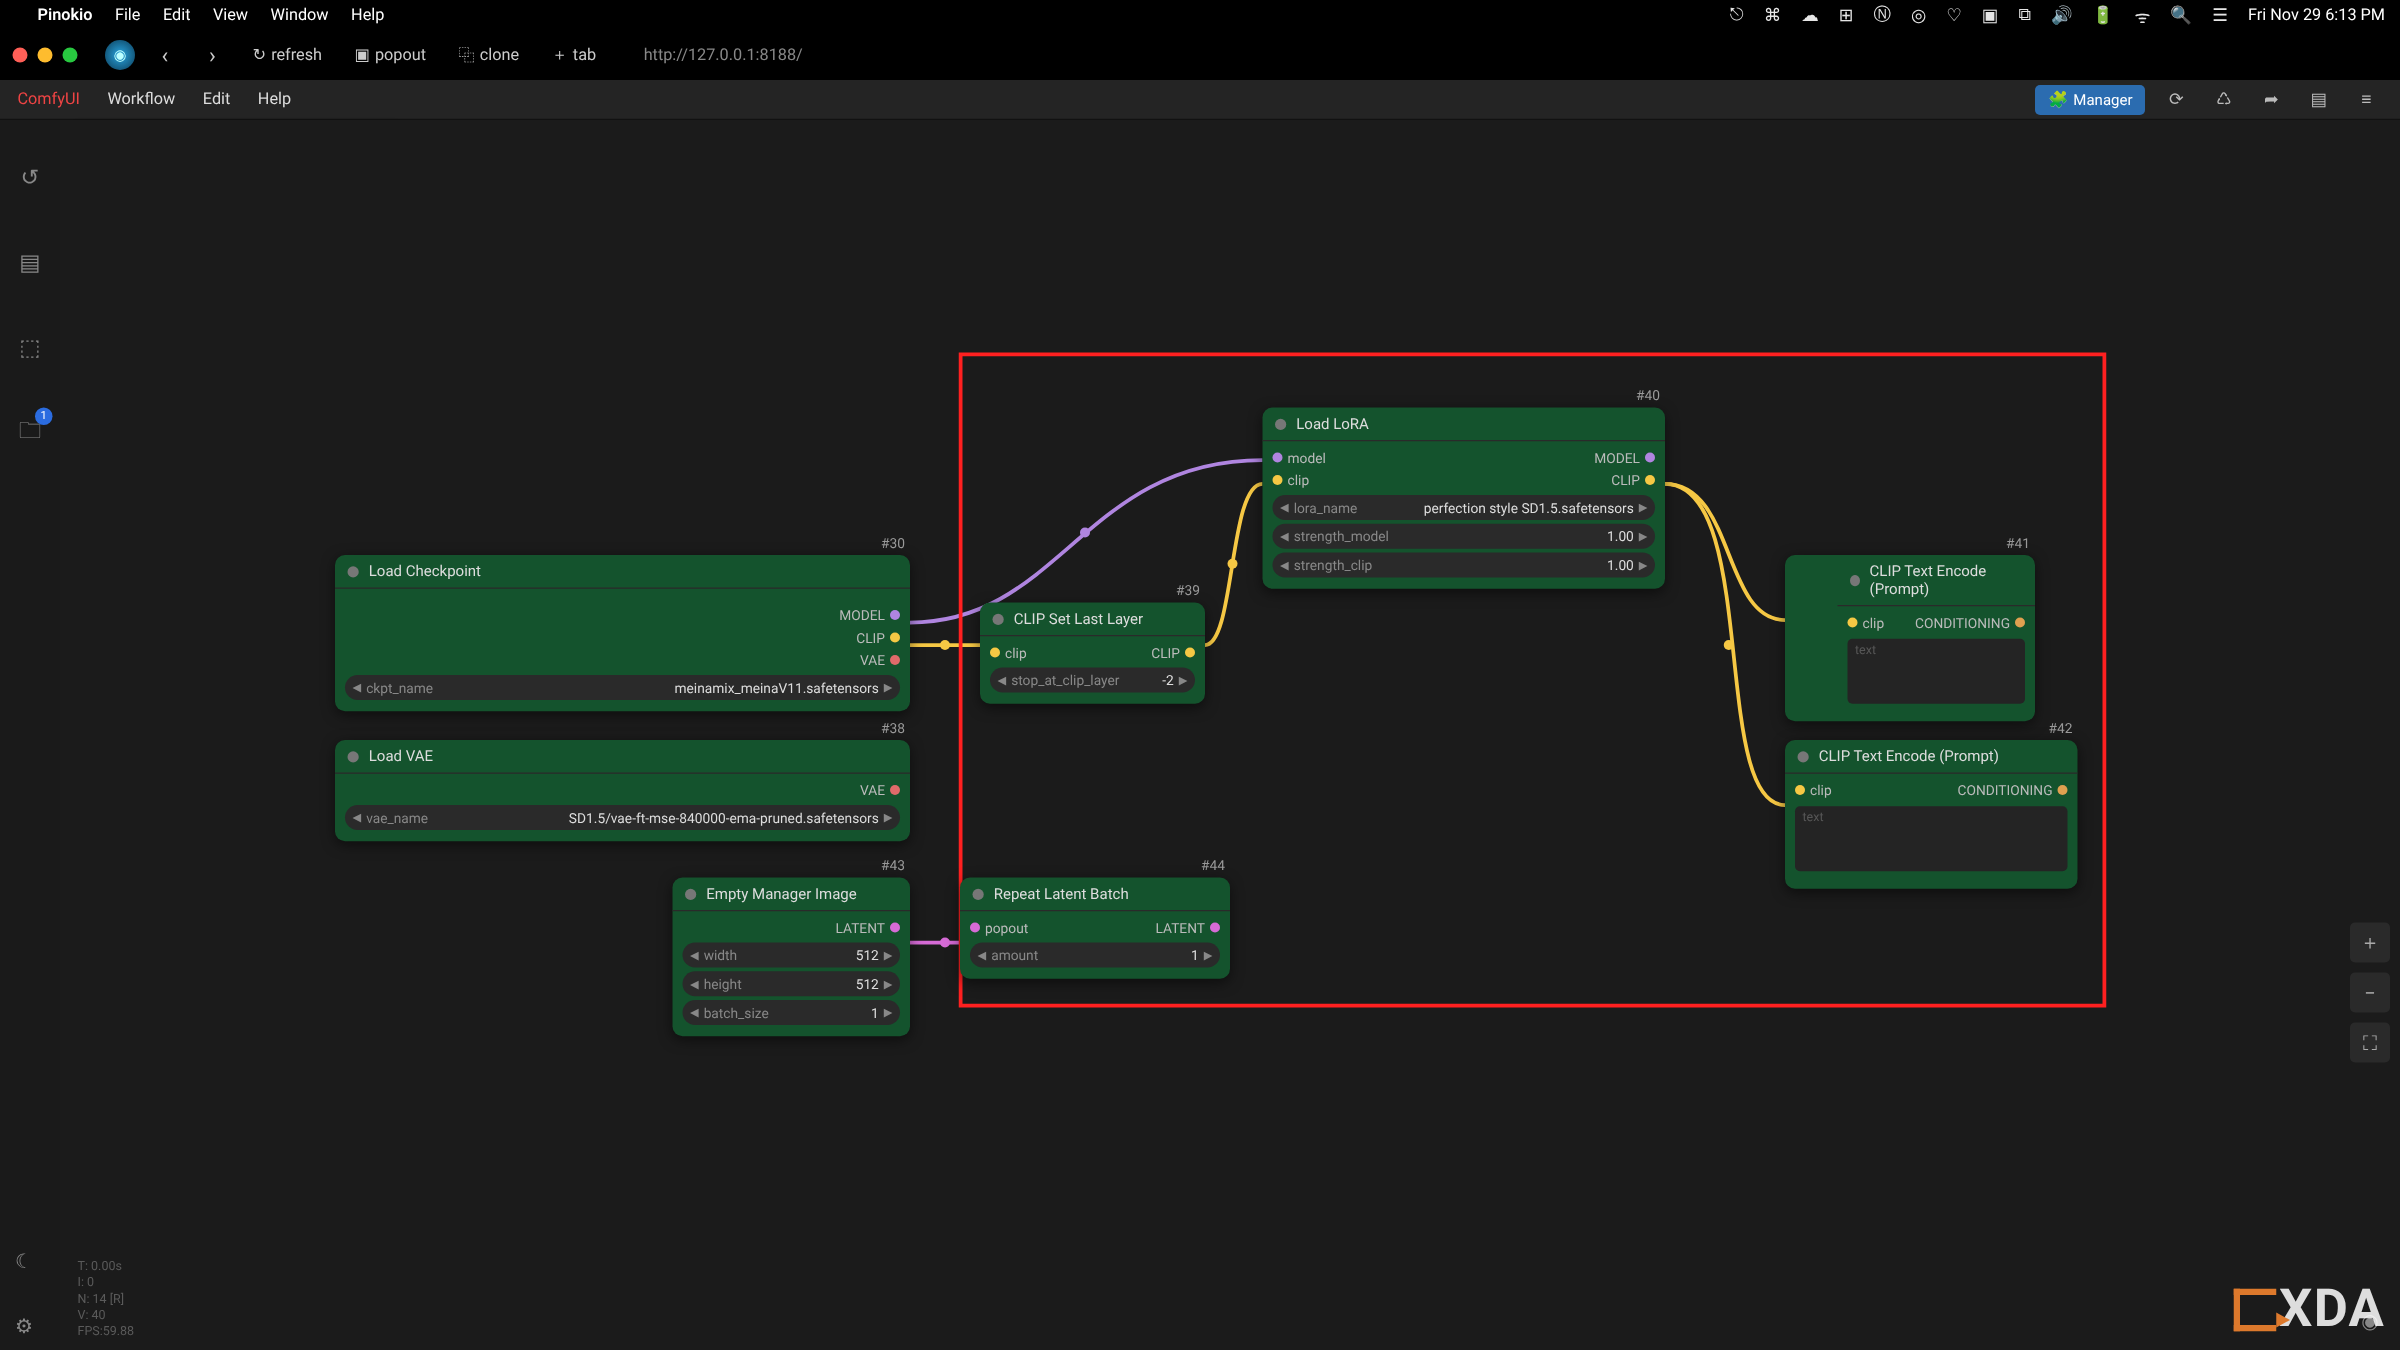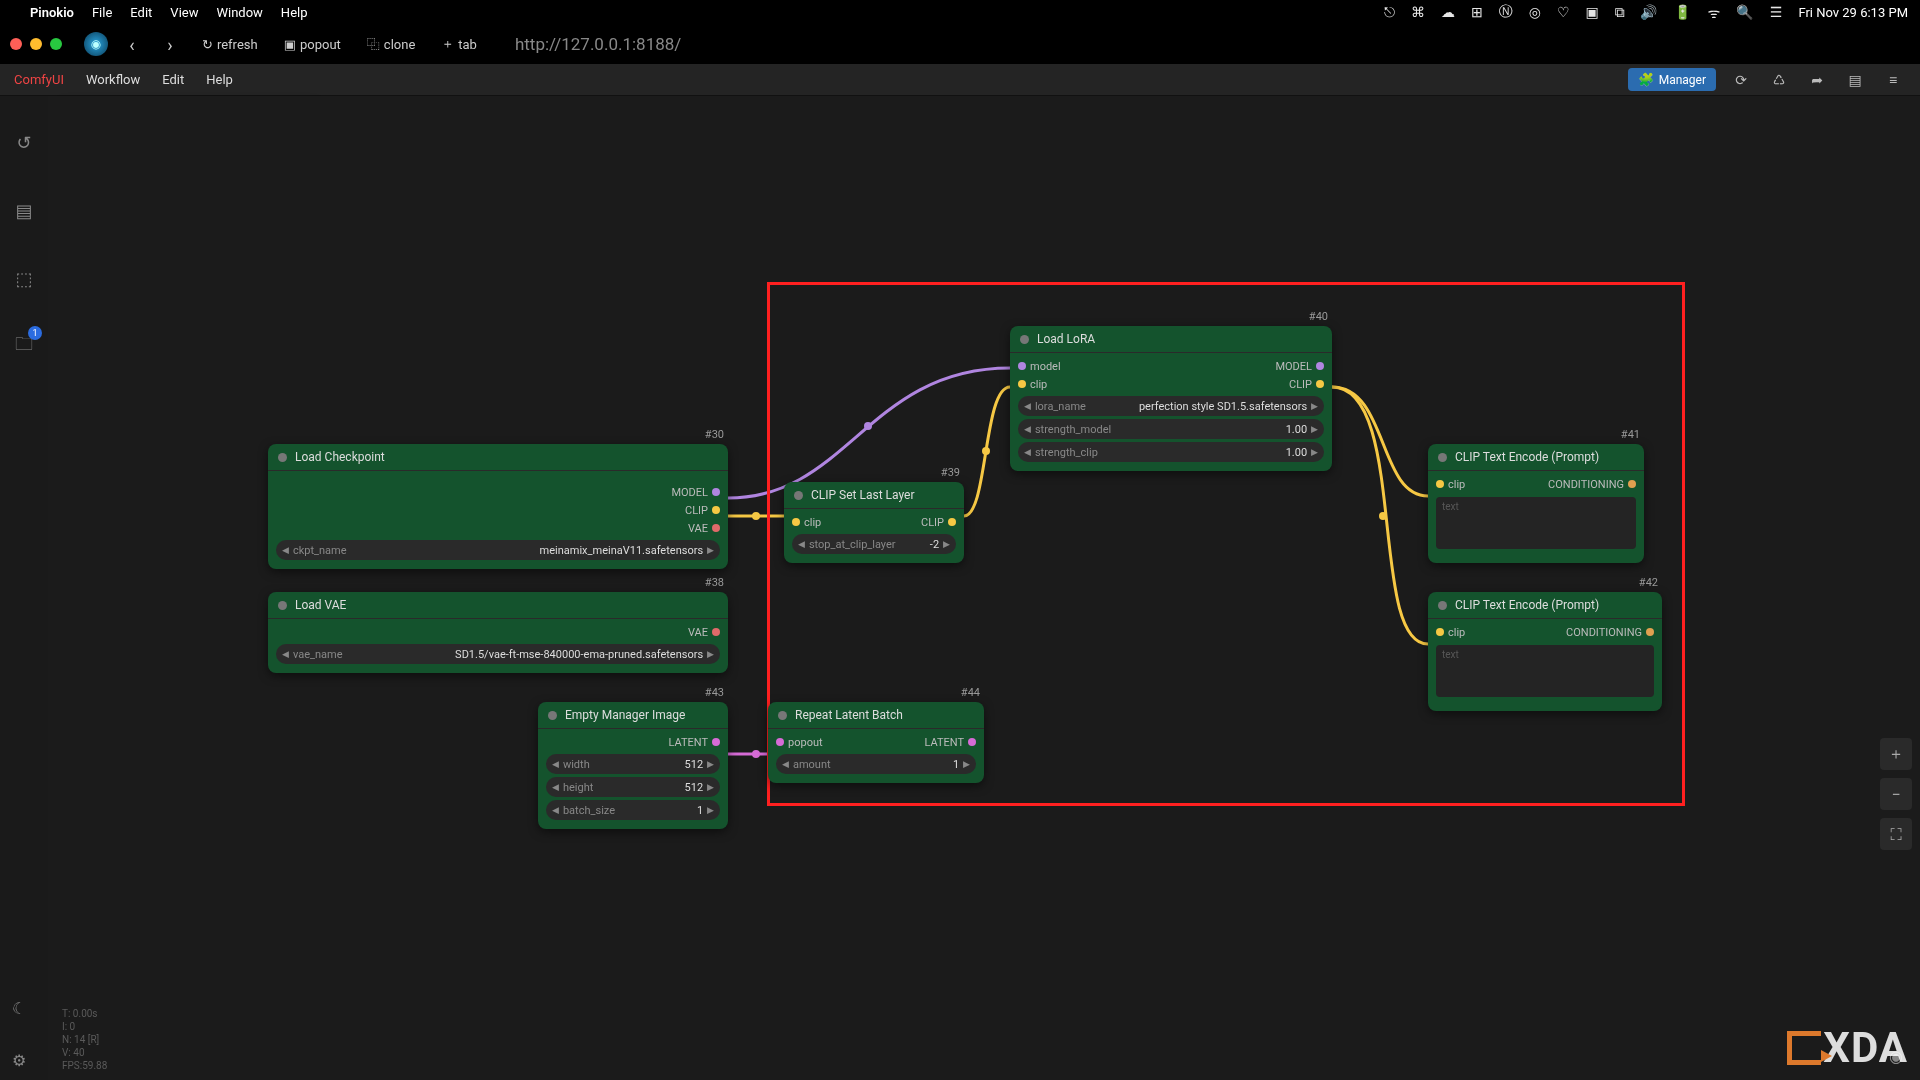--- a/index.html
+++ b/index.html
@@ -14,21 +14,21 @@
 .macbar .right .icn { font-size:14px; opacity:0.9; }
 
 
 .winbar { height:40px; background:#000; display:flex; align-items:center; padding:0 10px; gap:10px; font-size:13px; color:#d0d0d0; }
 .traffic { display:flex; gap:8px; margin-right:12px; }
 .dot { width:12px; height:12px; border-radius:50%; }
 .dot.red{background:#ff5f57;} .dot.yellow{background:#febc2e;} .dot.green{background:#28c840;}
 .pklogo { width:24px;height:24px;border-radius:50%;background:radial-gradient(circle,#2aa5e0 0%,#0a3a55 100%); display:flex;align-items:center;justify-content:center;color:#bff;font-size:12px;}
 .navbtn { width:28px;height:28px;display:flex;align-items:center;justify-content:center;color:#ccc;font-size:18px;cursor:pointer;}
 .tbitem { display:flex;align-items:center;gap:4px;padding:4px 8px;color:#ccc;cursor:pointer;}
-.urlbox { margin-left:20px;color:#888;font-size:17px;}
+.urlbox { margin-left:20px;color:#888;font-size:13px;}
 
 
 .comfyhdr { height:32px; background:#242424; display:flex;align-items:center;padding:0 14px;gap:22px;font-size:13px;color:#ddd;border-bottom:1px solid #111;}
 .comfyhdr .brand { font-weight:400;color:#ef4444;}
 .comfyhdr .right { margin-left:auto;display:flex;align-items:center;gap:12px;}
 .mgrbtn { background:#2b6cb0;color:#fff;padding:4px 10px;border-radius:4px;display:flex;align-items:center;gap:4px;font-size:12px;cursor:pointer;}
 .mgrbtn .puzzle{font-size:13px;}
 .hicon{width:26px;height:26px;display:flex;align-items:center;justify-content:center;color:#bbb;cursor:pointer;border-radius:4px;font-size:14px;}
 
 
@@ -409,21 +409,21 @@
       </div>
       <div class="widget">
           <span class="wa">◀</span>
           <span class="wn">amount</span>
           <span class="wv">1</span>
           <span class="wa">▶</span>
         </div>
     </div>
   </div>
 
-  <div class="node" style="left:1380px;top:348px;width:216px;">
+  <div class="node" style="left:1380px;top:348px;width:200px;padding-left:42px;">
     <div class="nodeid">#41</div>
     <div class="nh">
         <span class="ndot"></span>
         <span class="ntitle">CLIP Text Encode (Prompt)</span>
       </div>
     <div class="bodypad">
       <div class="slotrow">
         <span class="l">
             <span class="sdot c-clip"></span>
             <span>clip</span>

